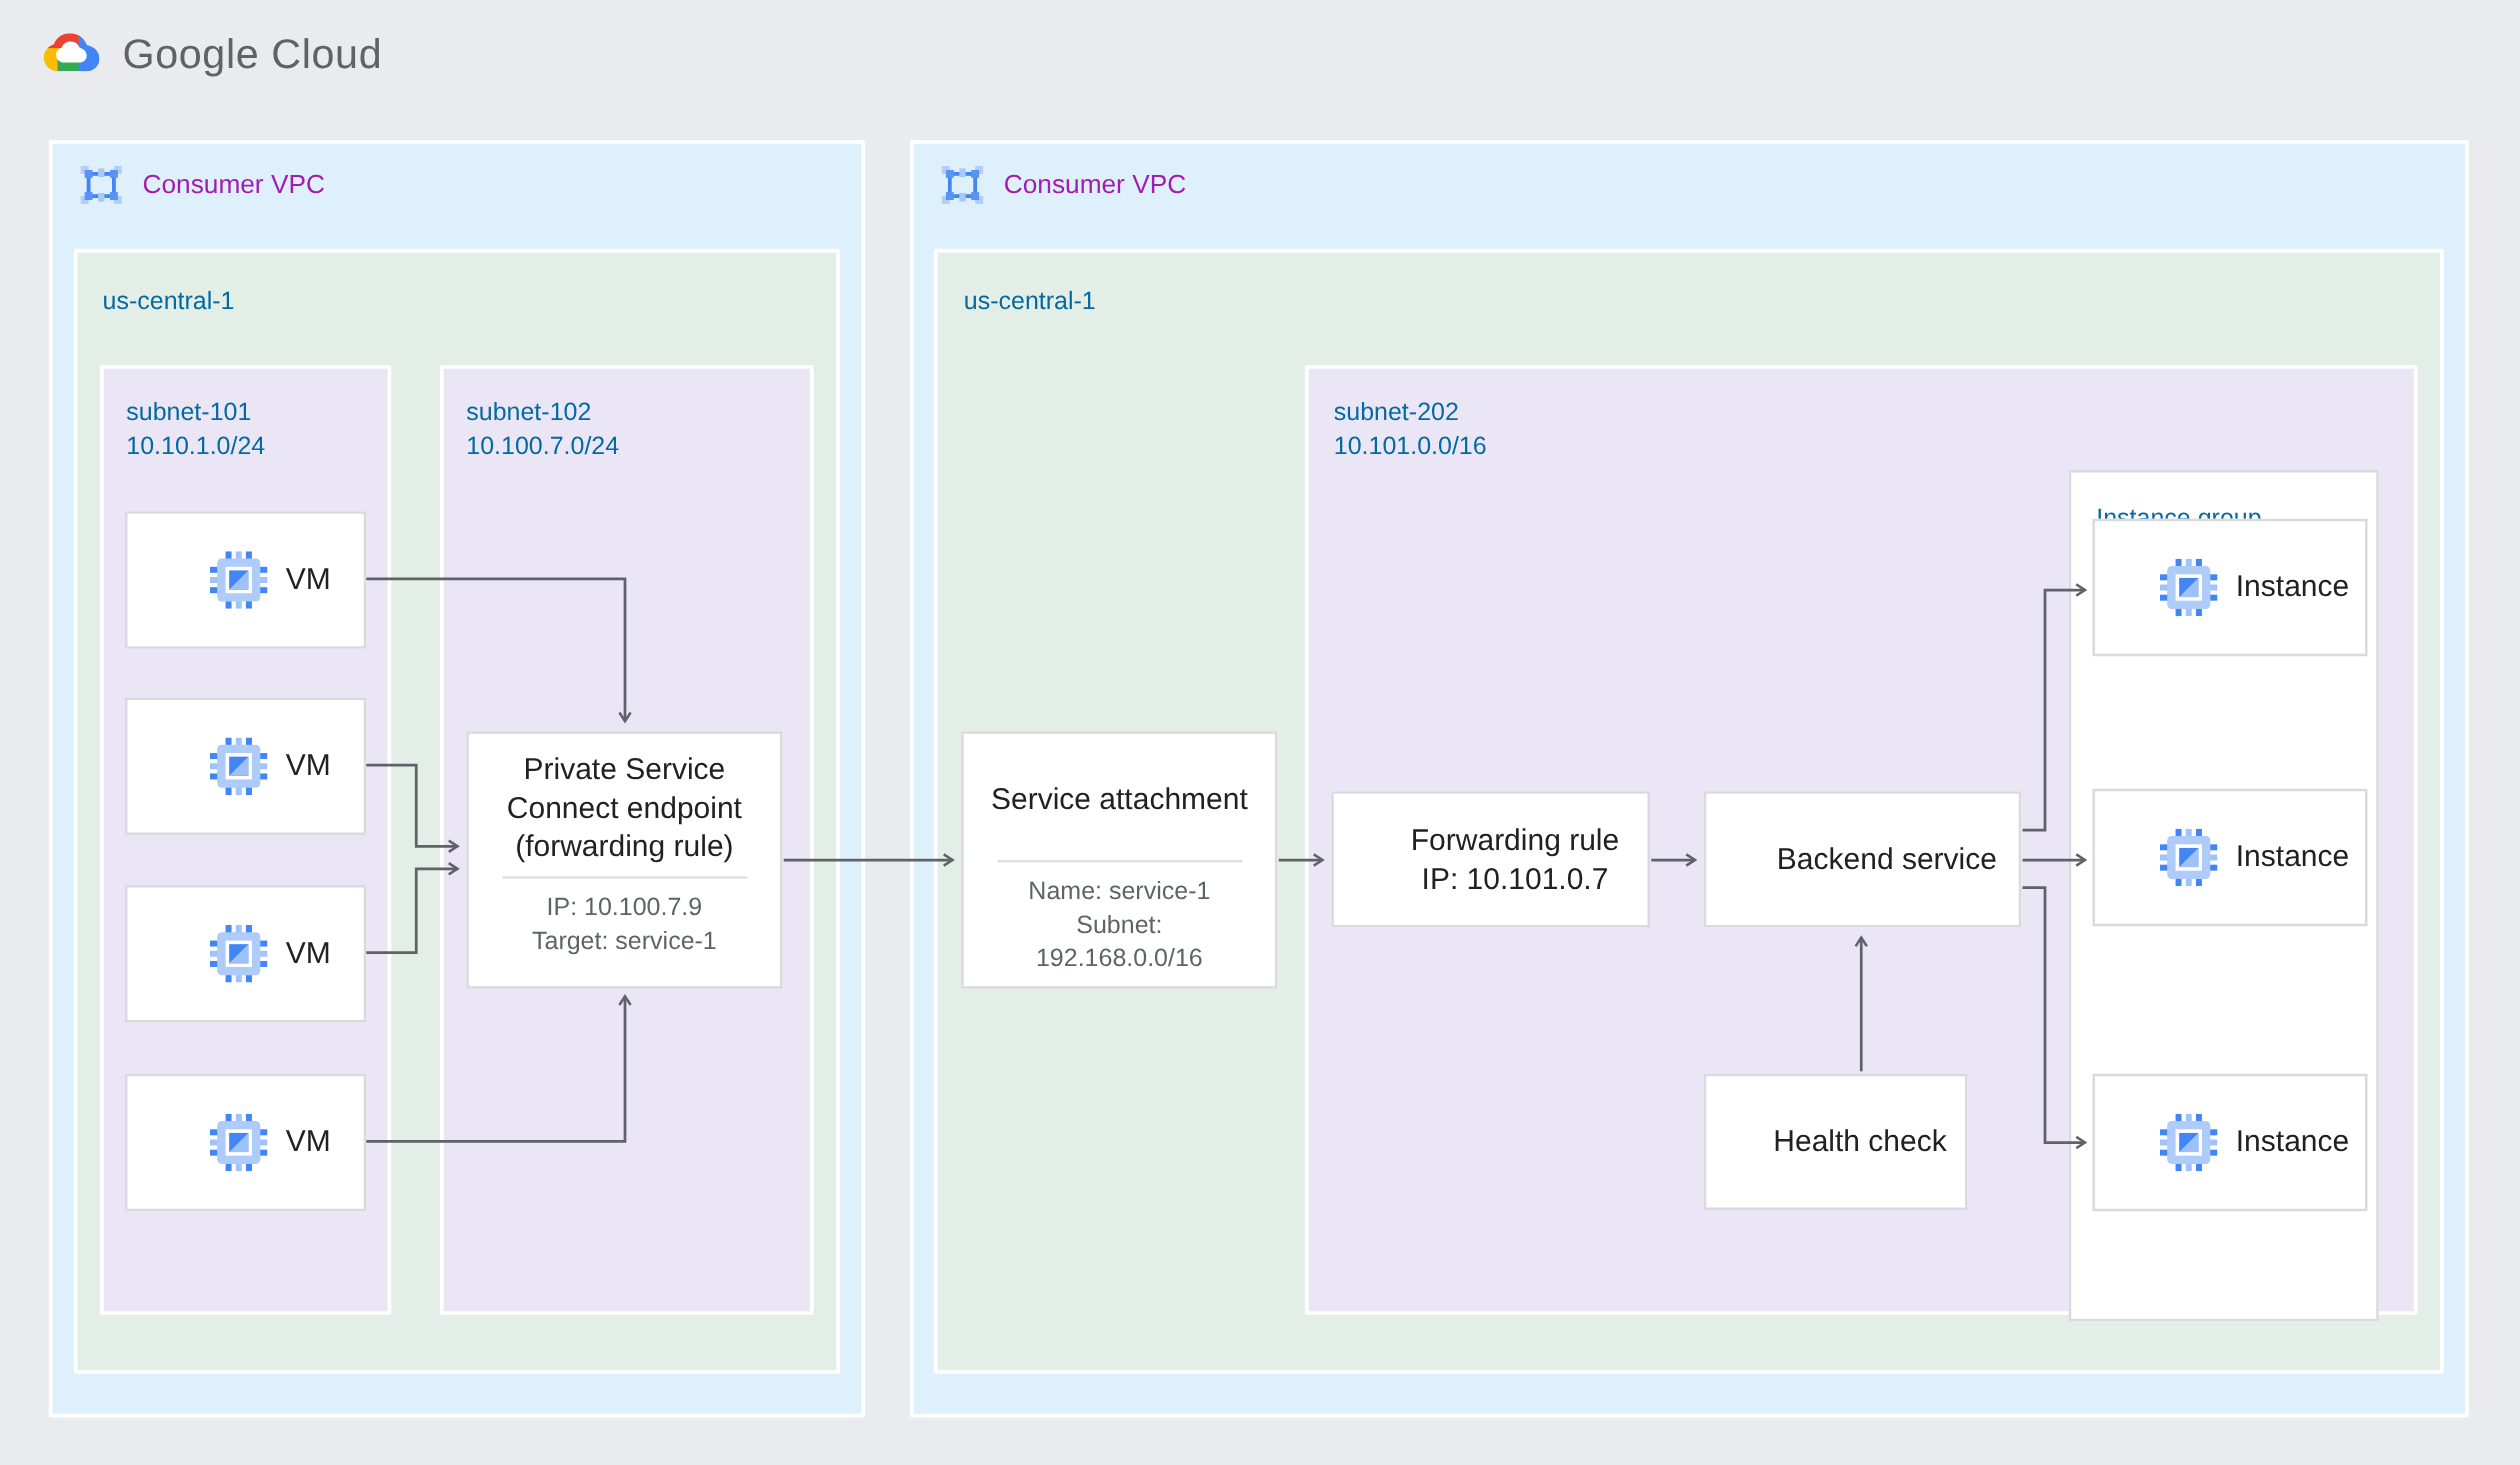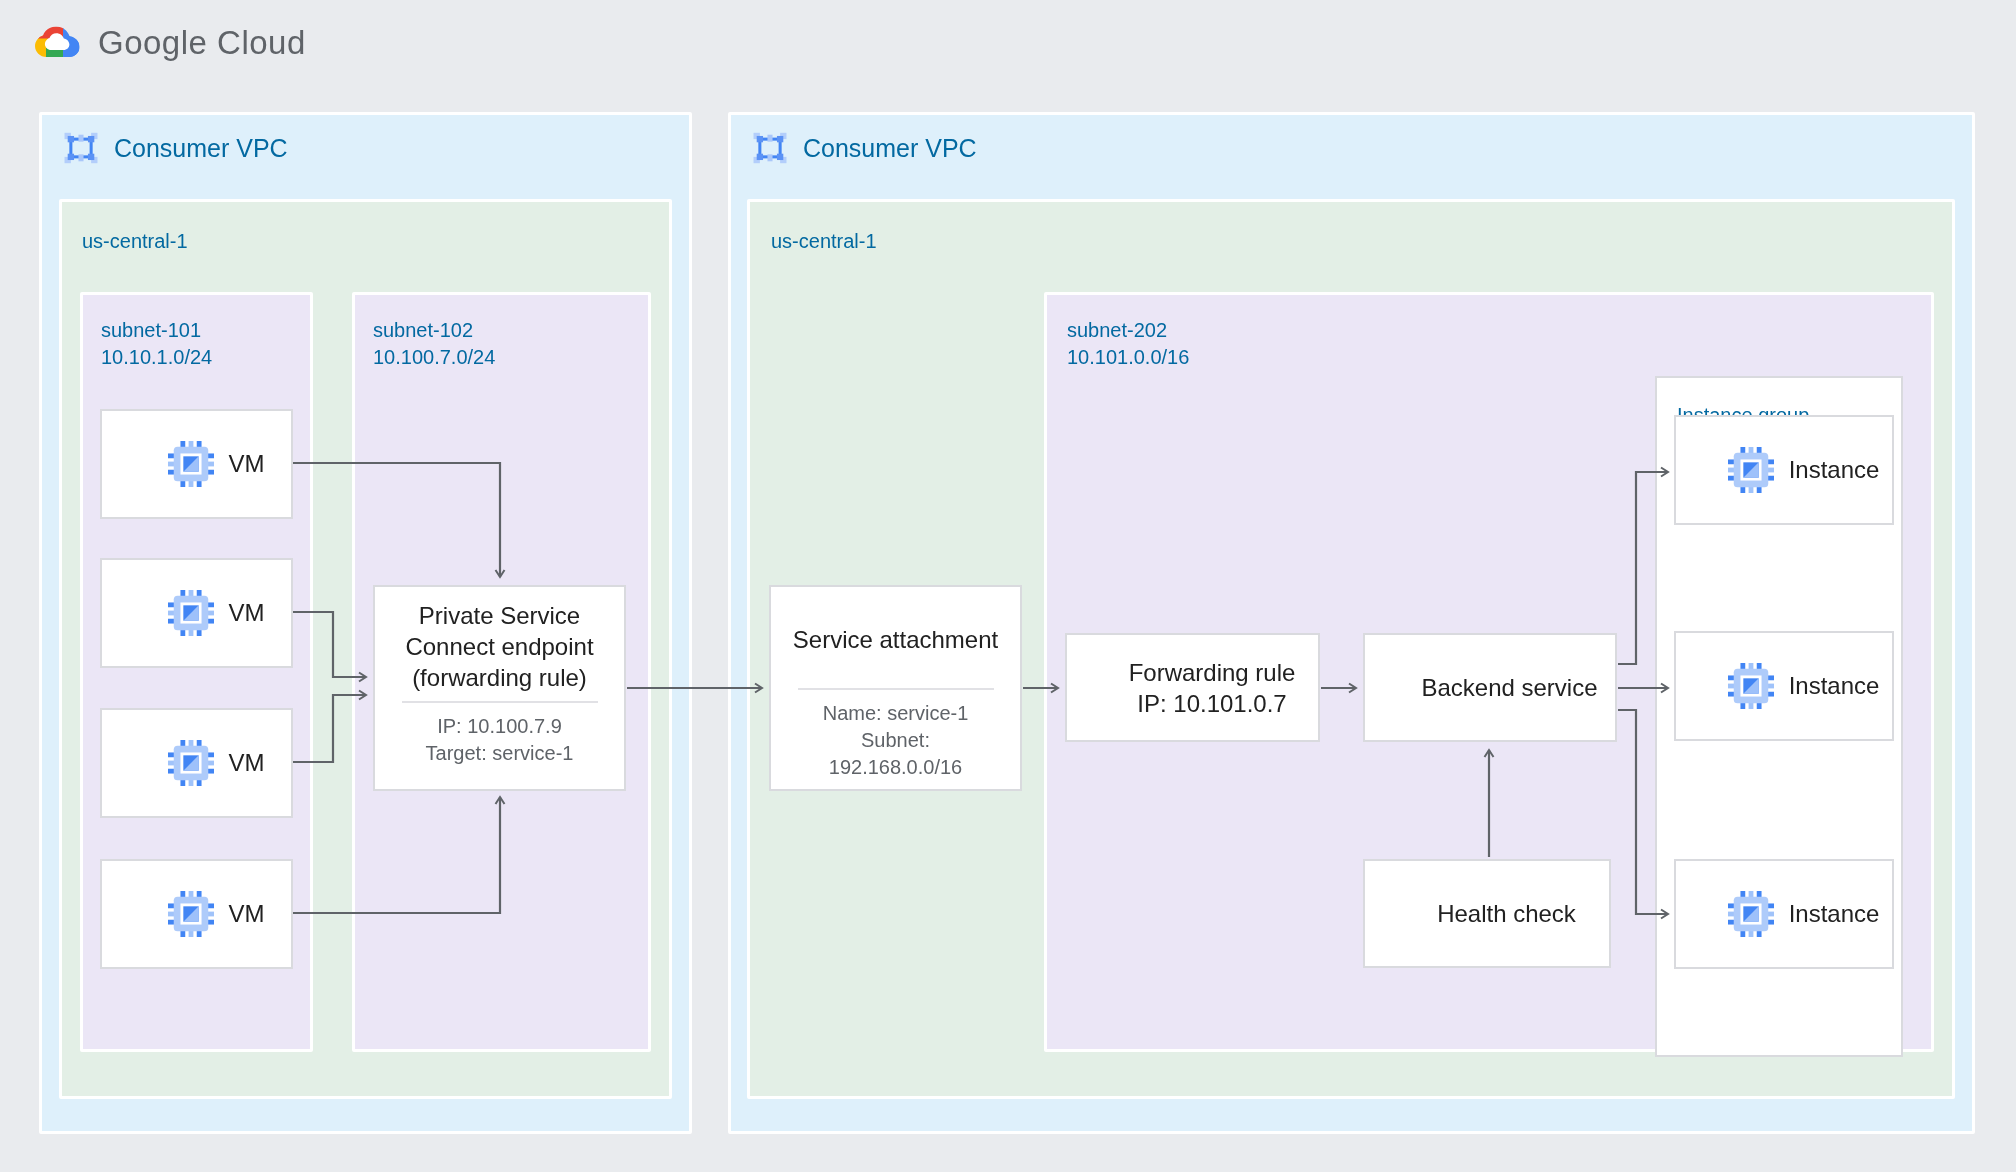--- a/index.html
+++ b/index.html
@@ -7,21 +7,21 @@
         font-family:"Liberation Sans",sans-serif;color:#202124;}
   .abs{position:absolute;box-sizing:border-box;}
   
   .zone{position:absolute;box-sizing:border-box;border:3px solid #ffffff;border-radius:2px;}
   .vpc{background:#def0fb;}
   .region{background:#e3efe6;}
   .subnet{background:#ebe6f6;}
   .groupbox{background:#ffffff;border:2px solid #d9dade;}
   .zone-label{font-size:20px;color:#0369a1;line-height:27px;white-space:nowrap;}
   .vpc-header{position:absolute;display:flex;align-items:center;gap:14px;}
-  .vpc-header .vpc-label{font-size:25px;color:#0369a1;}
+  .vpc-header .vpc-label{font-size:21px;color:#a21caf;}
   
   .card{position:absolute;box-sizing:border-box;background:#ffffff;border:2px solid #d9dade;padding-left:39px;}
   .row-card{display:flex;align-items:center;justify-content:center;gap:15px;}
   .row-card .card-label{font-size:24px;color:#212121;}
   .center-card{display:flex;flex-direction:column;align-items:center;justify-content:center;}
   .center-card .card-line{font-size:24px;color:#212121;line-height:31px;text-align:center;}
   .infocard{display:flex;flex-direction:column;align-items:center;padding:8px 12px;}
   .infocard .title-wrap{height:102px;display:flex;align-items:center;justify-content:center;}
   .infocard .card-title{font-size:24px;color:#212121;line-height:31px;text-align:center;}
   .divider{width:196px;border-top:2px solid #e1e1e5;margin:4px 0 10px 0;}
@@ -180,21 +180,21 @@
 
   <div class="card center-card" style="left:1065px;top:633px;width:255px;height:109px;">
     <div class="card-line">Forwarding rule</div>
     <div class="card-line">IP: 10.101.0.7</div>
   </div>
 
   <div class="card center-card" style="left:1363px;top:633px;width:254px;height:109px;">
     <div class="card-line">Backend service</div>
   </div>
 
-  <div class="card center-card" style="left:1363px;top:859px;width:248px;height:109px;">
+  <div class="card center-card" style="left:1363px;top:859px;width:211px;height:109px;">
     <div class="card-line">Health check</div>
   </div>
 
   <div class="abs groupbox" style="left:1655px;top:328px;width:248px;height:681px;margin-top:48px;">
     <div class="zone-label abs" style="left:20px;top:24px;">Instance group</div>
   </div>
   <div class="card row-card" style="left:1674px;top:415px;width:220px;height:110px;">
     <svg class="icon" width="46" height="46" viewBox="0 0 48 48">
         <use href="#chip-icon"></use>
       </svg>

